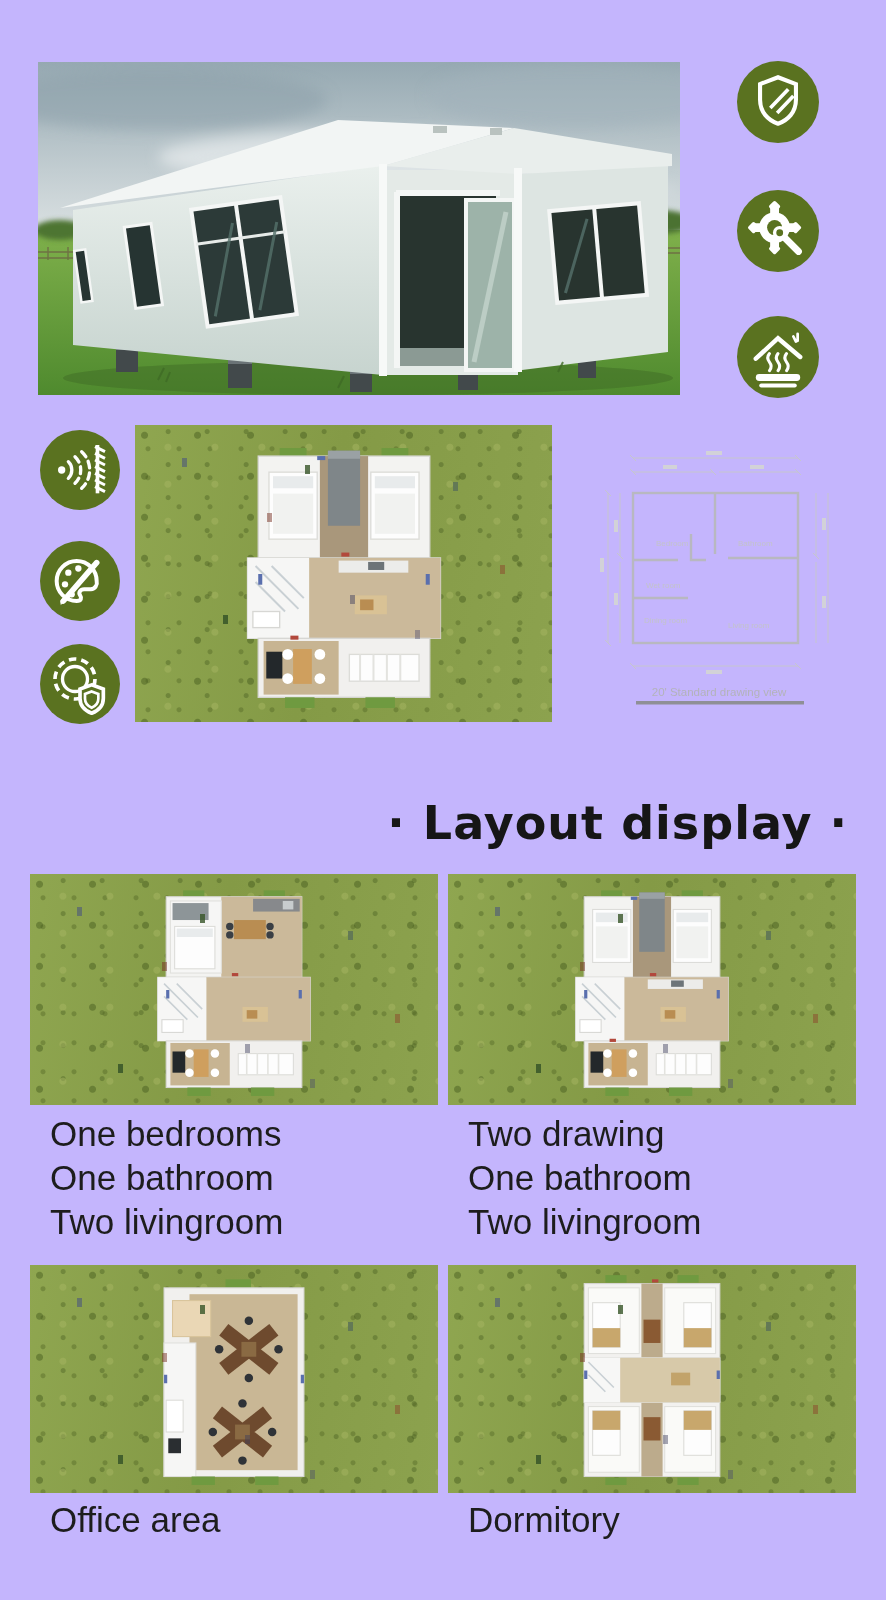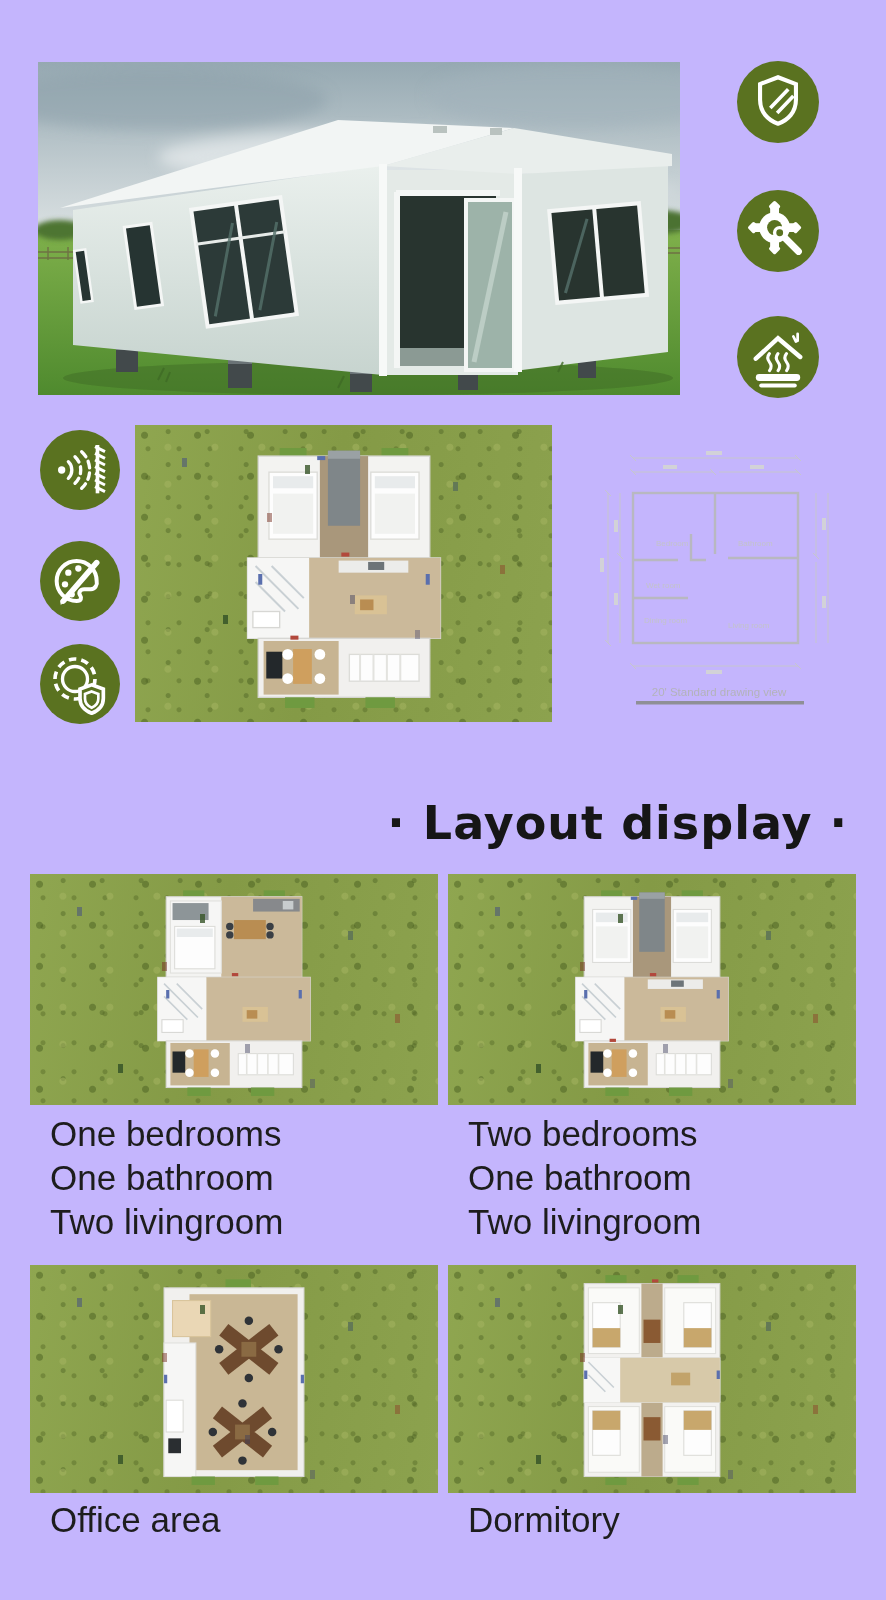--- a/index.html
+++ b/index.html
@@ -295,21 +295,21 @@
     <svg class="plan" viewBox="0 0 200 200">
         <use href="#plan-twobed"></use>
       </svg>
   </div>
   <div class="card-label lbl1">
     <div>One bedrooms</div>
     <div>One bathroom</div>
     <div>Two livingroom</div>
   </div>
   <div class="card-label lbl2">
-    <div>Two bedrooms</div>
+    <div>Two drawing</div>
     <div>One bathroom</div>
     <div>Two livingroom</div>
   </div>
 
   <div class="grass tile3">
     <svg class="plan" viewBox="0 0 200 200">
         <use href="#plan-office"></use>
       </svg>
   </div>
   <div class="grass tile4">

